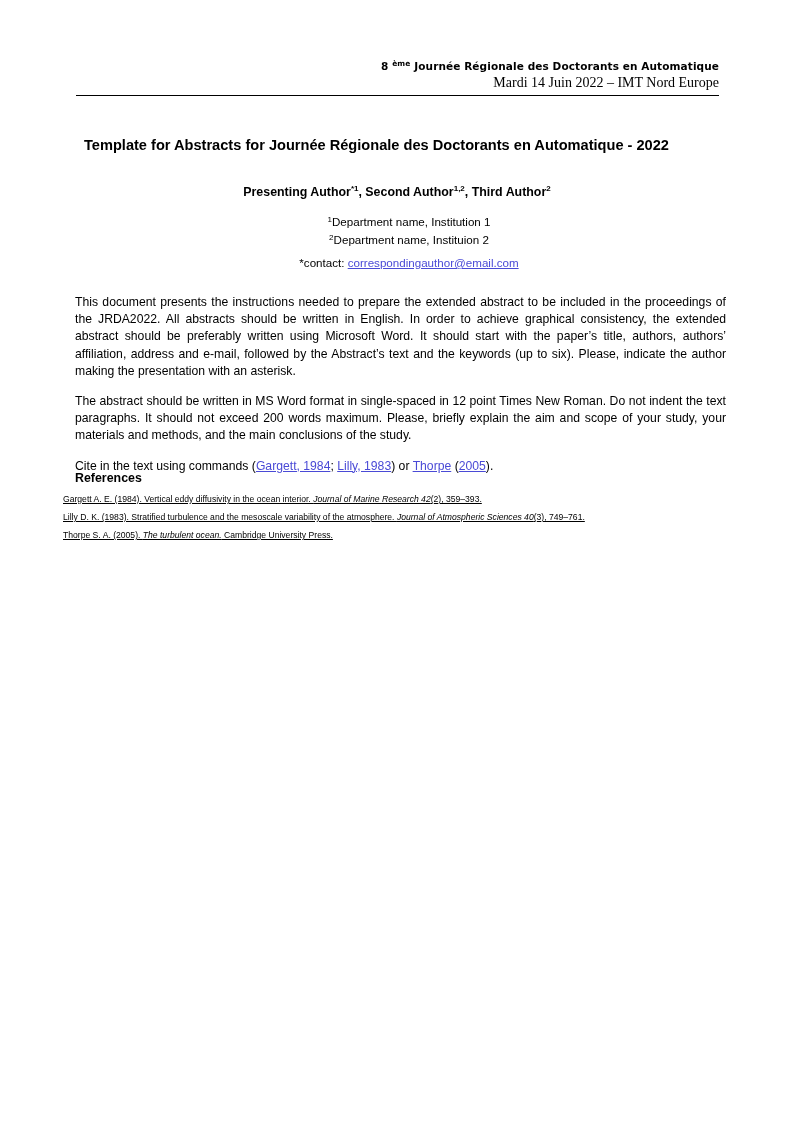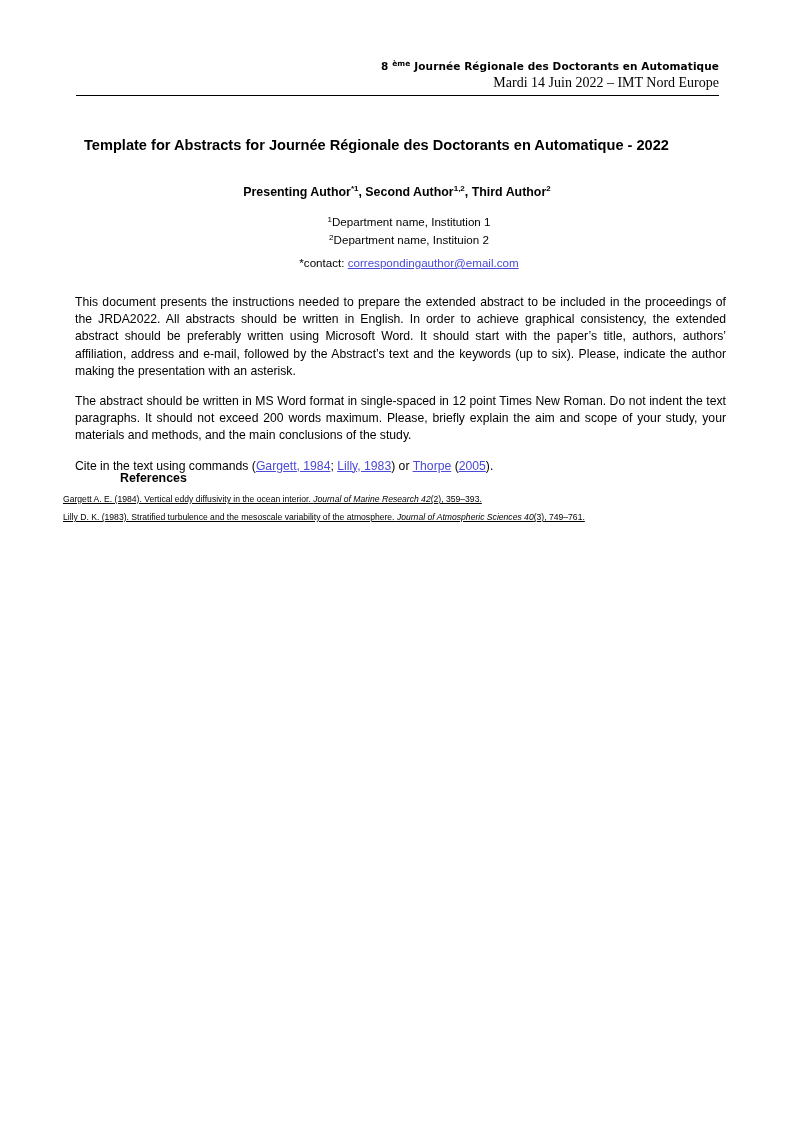--- a/index.html
+++ b/index.html
@@ -175,21 +175,20 @@
 
   
   .ref-heading {
     position: absolute;
     left: 75px;
     top: 470px;
     font-family: "Liberation Sans", sans-serif;
     font-weight: bold;
     font-size: 12.4px;
     line-height: 16px;
-    margin-left: 45px;
   }
   .ref-list {
     position: absolute;
     left: 63px;
     top: 494px;
     width: 652px;
     text-decoration: underline;
   }
   .ref-item {
     font-family: "Liberation Sans", sans-serif;
@@ -236,16 +235,17 @@
     <p class="para last"><span>Cite in the text using commands (</span><a class="link" href="#">Gargett, 1984</a><span>; </span><a class="link" href="#">Lilly, 1983</a><span>) or </span><a class="link" href="#">Thorpe</a><span> (</span><a class="link" href="#">2005</a><span>).</span></p>
   </div>
 
   <div class="ref-heading">References</div>
   <div class="ref-list">
 
     <div class="ref-item"><span>Gargett A. E. (1984).  Vertical eddy diffusivity in the ocean interior.  </span><em>Journal of Marine Research 42</em><span>(2), 359–393.</span></div>
 
     <div class="ref-item"><span>Lilly D. K. (1983). Stratified turbulence and the mesoscale variability of the atmosphere.  </span><em>Journal of Atmospheric Sciences 40</em><span>(3), 749–761.</span></div>
 
+    <div class="ref-item"><span>Thorpe S. A. (2005).  </span><em>The turbulent ocean.</em><span>  Cambridge University Press.</span></div>
 
   </div>
 
 </div>
 
 </body></html>

